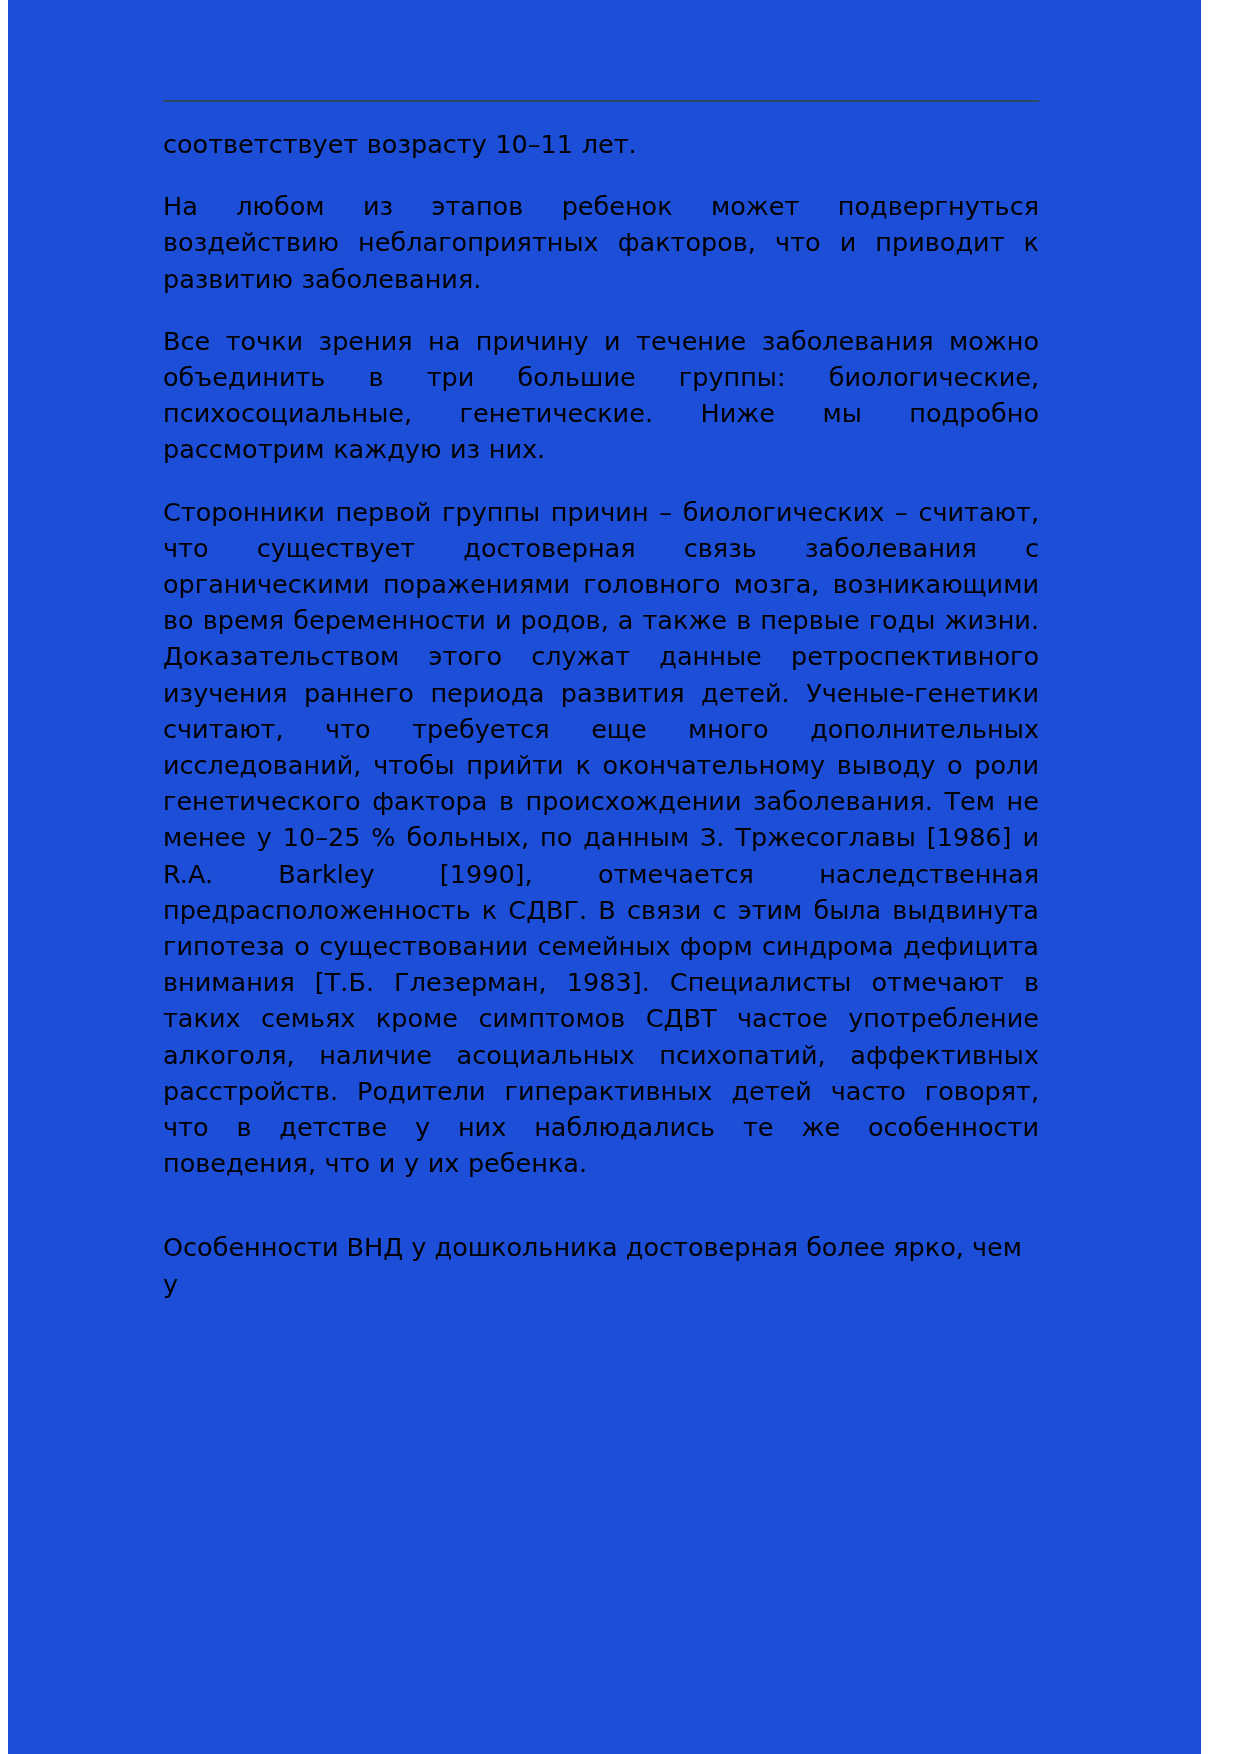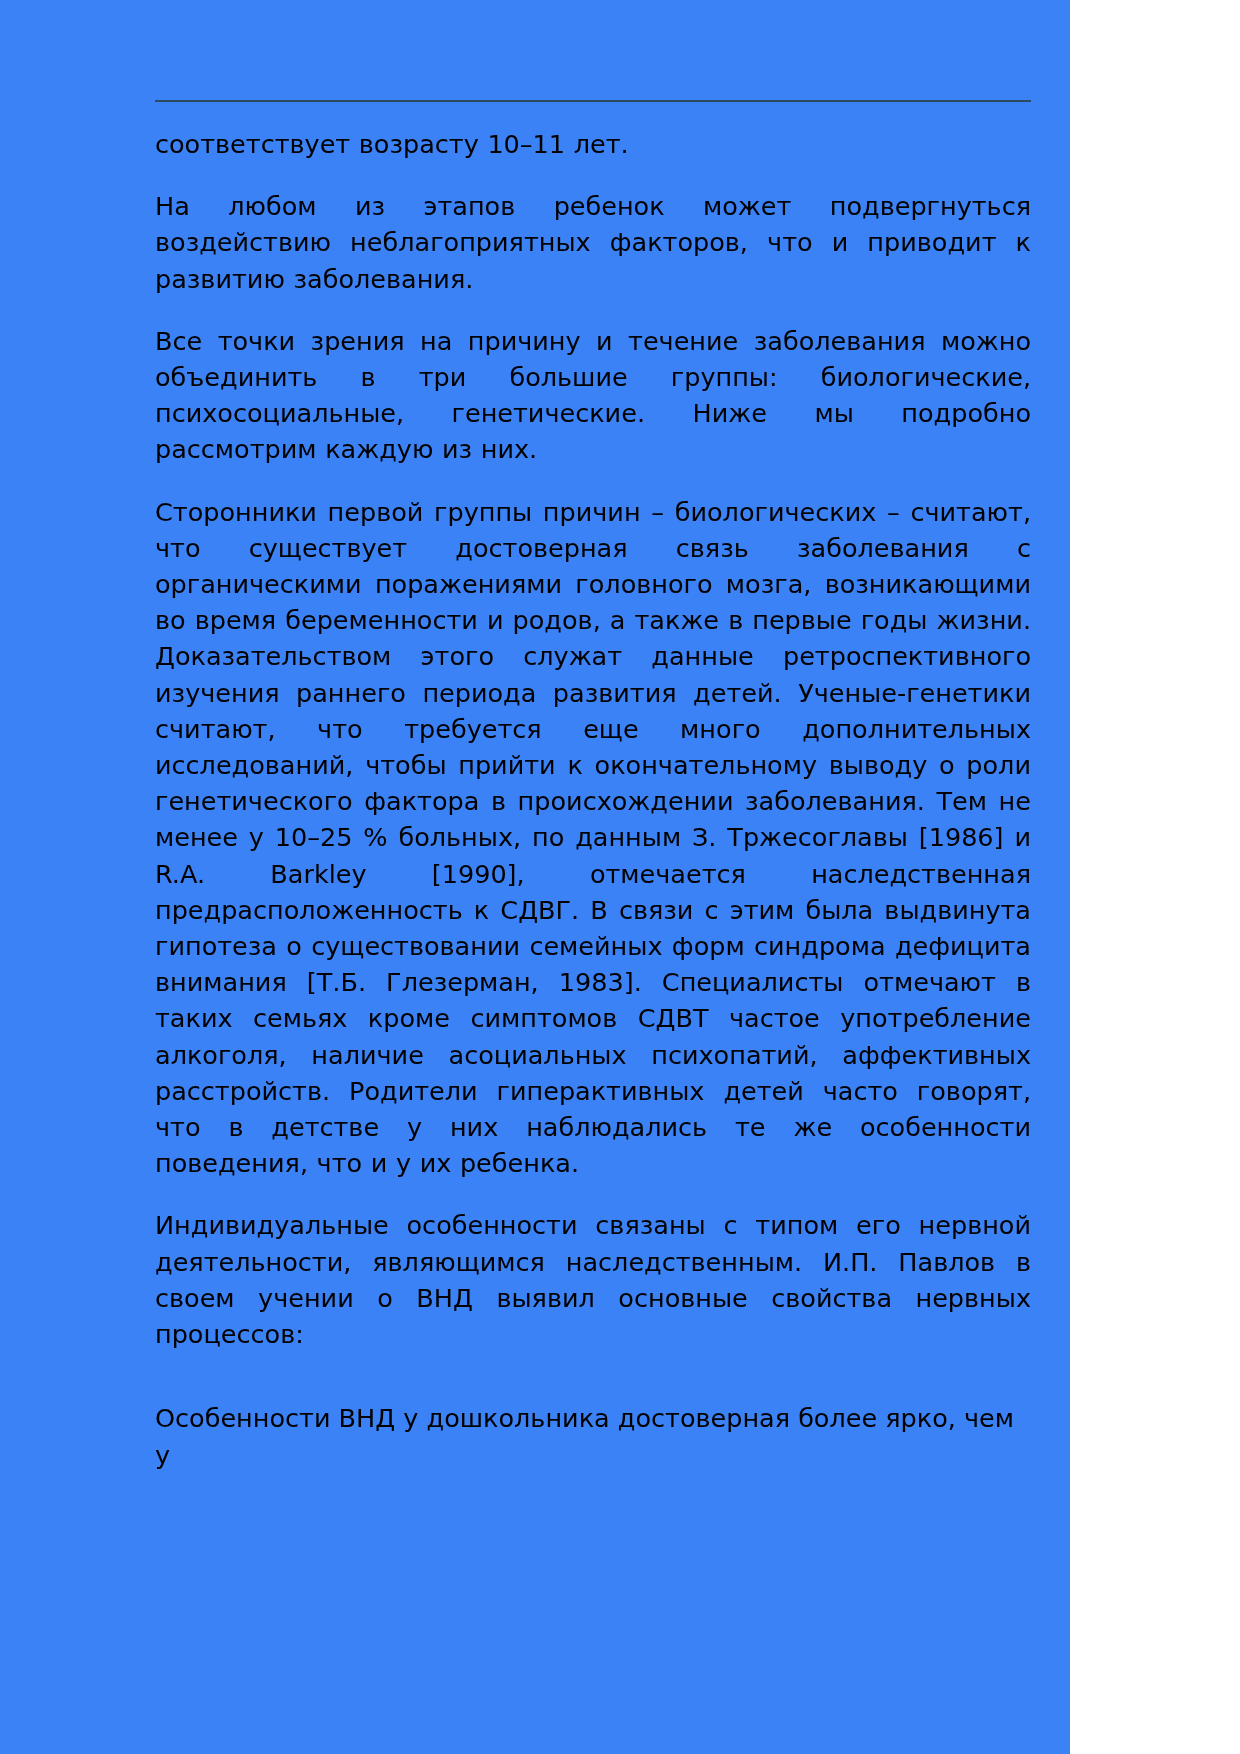--- a/index.html
+++ b/index.html
@@ -10,25 +10,25 @@
   body {
     width: 1240px;
     height: 1754px;
     font-family: "DejaVu Sans", sans-serif;
     color: #000000;
     position: relative;
     overflow: hidden;
   }
   .page {
     position: absolute;
-    left: 0;
+    left: 8px;
     top: 0;
-    width: 1070px;
+    width: 1193px;
     height: 1754px;
-    background: #3b82f6;
+    background: #1d4ed8;
   }
   .content {
     position: absolute;
     left: 155px;
     top: 100px;
     width: 876px;
   }
   .header-rule {
     width: 876px;
     height: 0;
@@ -63,19 +63,18 @@
 
 <div class="page">
   <div class="content">
 
     <div class="header-rule"></div>
 
     <p class="para">соответствует возрасту 10–11 лет.</p>
     <p class="para">На любом из этапов ребенок может подвергнуться воздействию неблагоприятных факторов, что и приводит к развитию заболевания.</p>
     <p class="para">Все точки зрения на причину и течение заболевания можно объединить в три большие группы: биологические, психосоциальные, генетические. Ниже мы подробно рассмотрим каждую из них.</p>
     <p class="para">Сторонники первой группы причин – биологических – считают, что существует достоверная связь заболевания с органическими поражениями головного мозга, возникающими во время беременности и родов, а также в первые годы жизни. Доказательством этого служат данные ретроспективного изучения раннего периода развития детей. Ученые-генетики считают, что требуется еще много дополнительных исследований, чтобы прийти к окончательному выводу о роли генетического фактора в происхождении заболевания. Тем не менее у 10–25 % больных, по данным З. Тржесоглавы [1986] и R.A. Barkley [1990], отмечается наследственная предрасположенность к СДВГ. В связи с этим была выдвинута гипотеза о существовании семейных форм синдрома дефицита внимания [Т.Б. Глезерман, 1983]. Специалисты отмечают в таких семьях кроме симптомов СДВТ частое употребление алкоголя, наличие асоциальных психопатий, аффективных расстройств. Родители гиперактивных детей часто говорят, что в детстве у них наблюдались те же особенности поведения, что и у их ребенка.</p>
-    <p class="para">Индивидуальные особенности связаны с типом его нервной деятельности, являющимся наследственным. И.П. Павлов в своем учении о ВНД выявил основные свойства нервных процессов:</p>
 
 
     <p class="tail">Особенности ВНД у дошкольника достоверная более ярко, чем у</p>
 
   </div>
 </div>
 
 </body></html>

